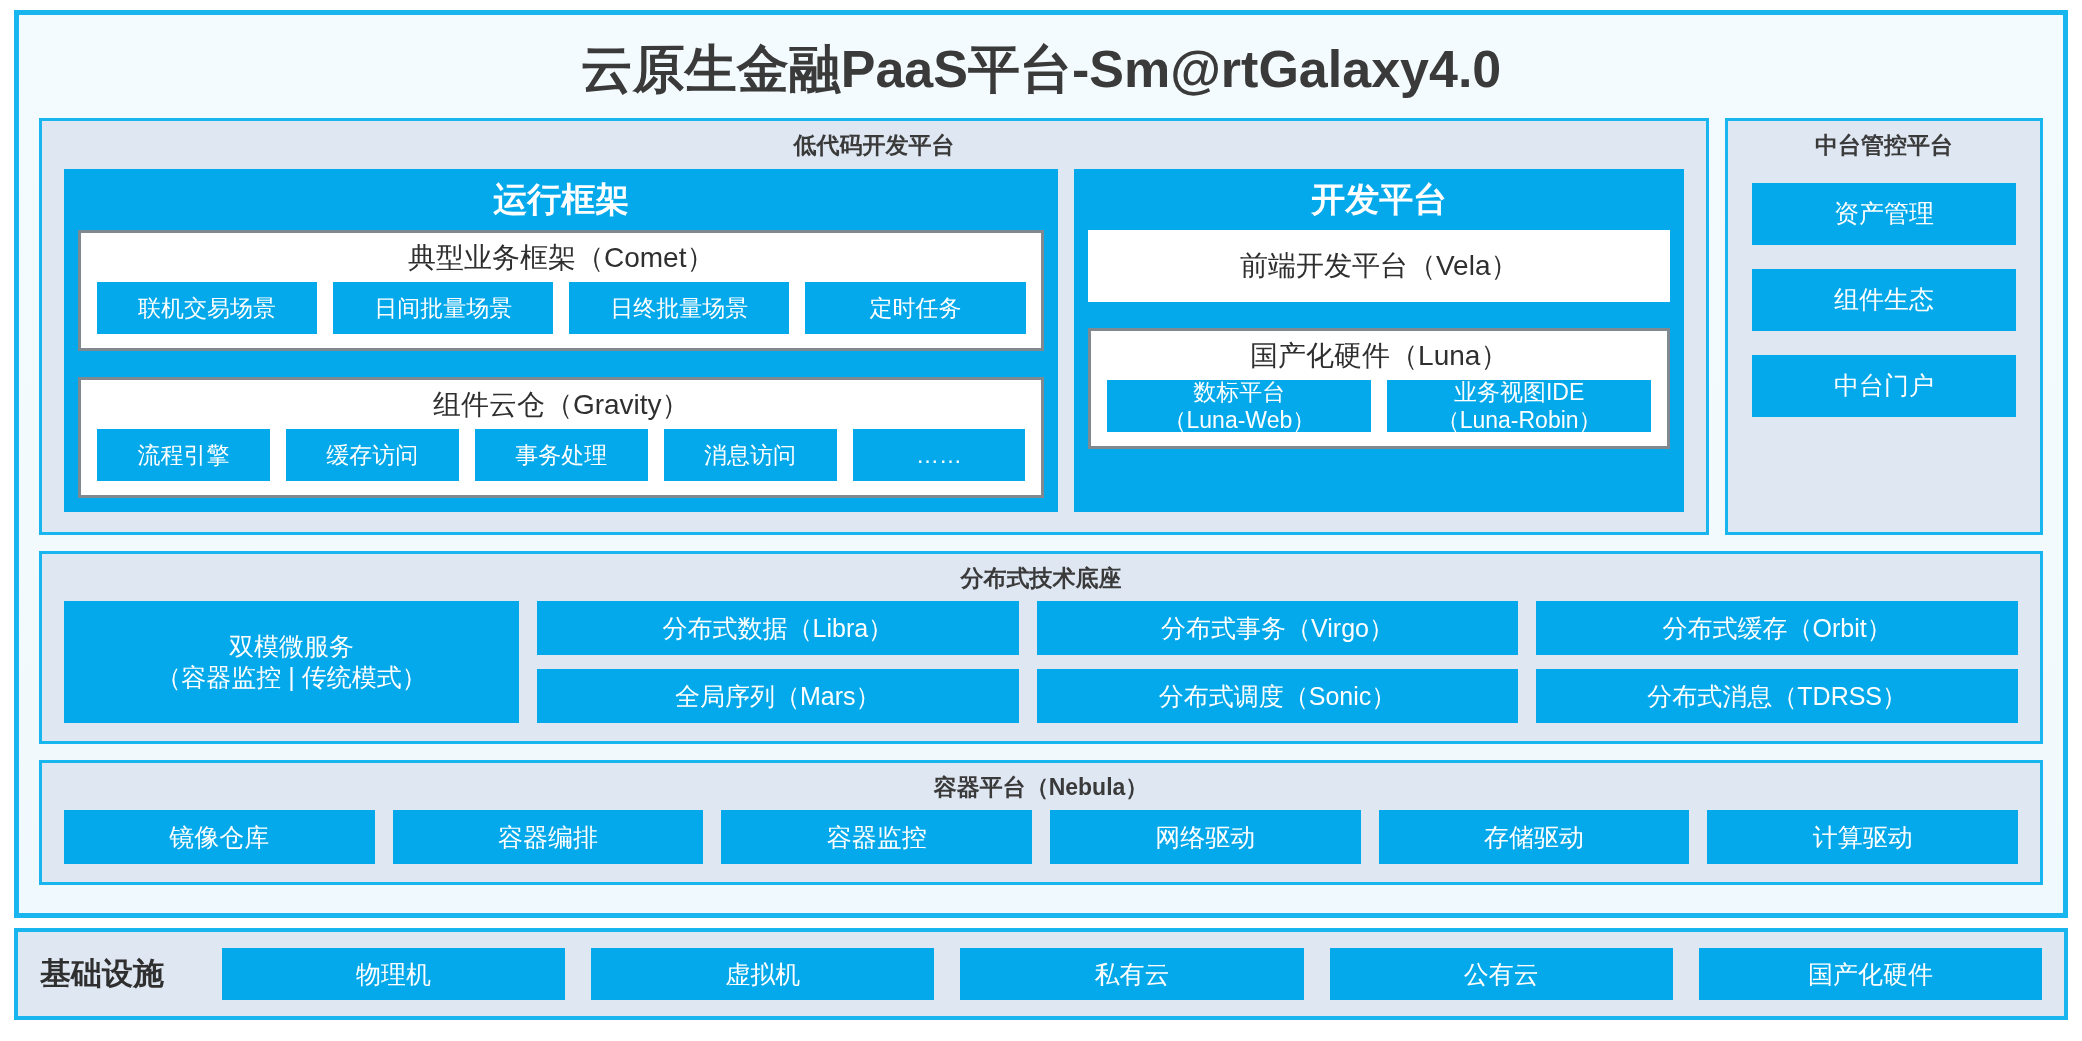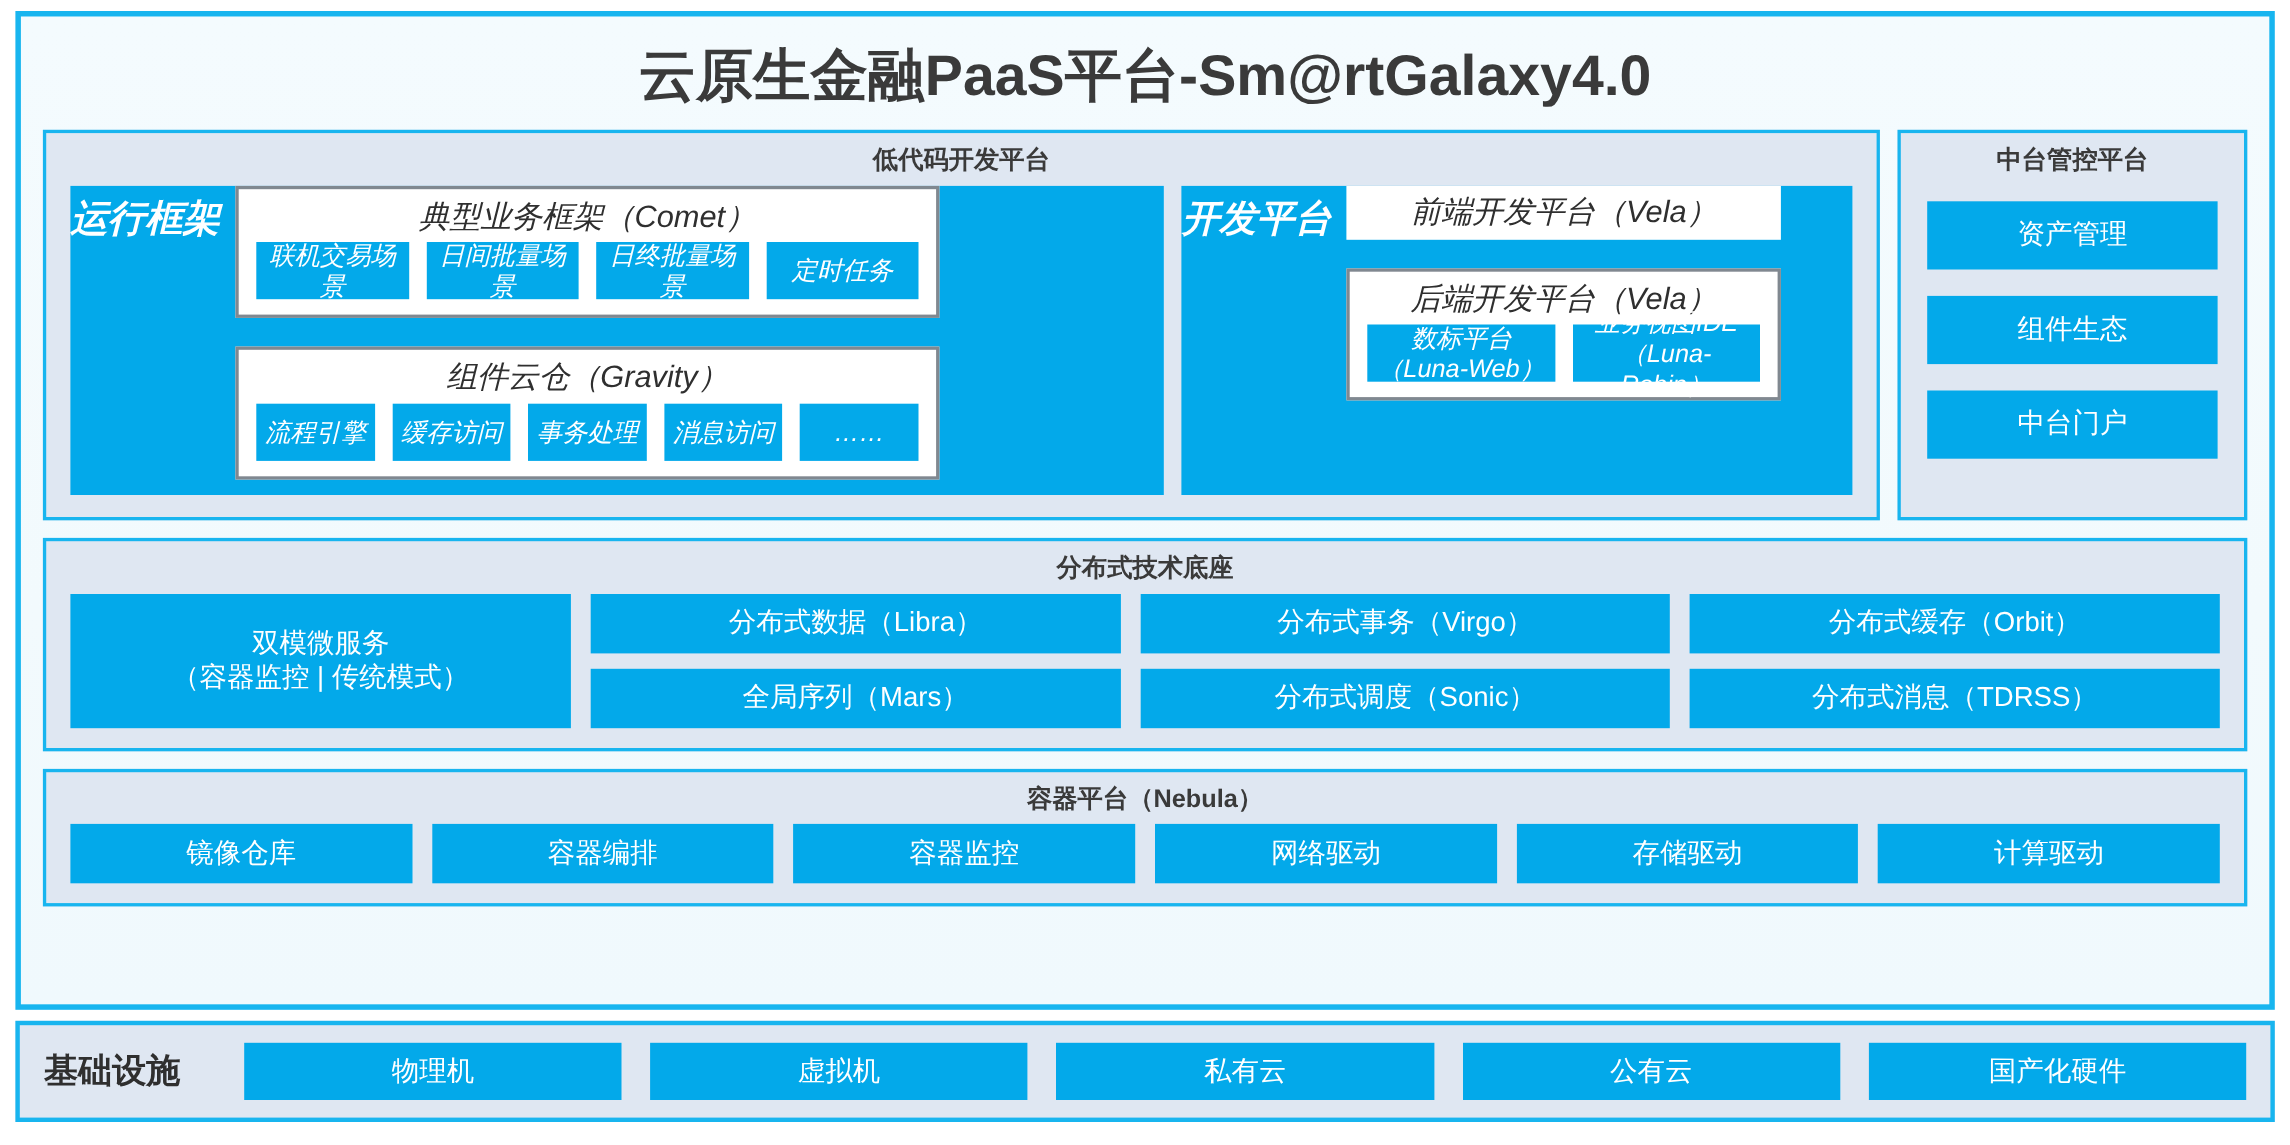--- a/index.html
+++ b/index.html
@@ -89,40 +89,39 @@
   .lowcode{flex:1 1 auto;}
   .zhongtai{width:318px;flex:0 0 318px;}
 
   .lowcode-body{display:flex;gap:16px;padding:0 22px 20px 22px;flex:1;}
   .runtime-col{flex:1 1 62%;}
   .devplat-col{flex:1 1 38%;}
 
   .blue-block{
     background:#03a9ea;
     box-sizing:border-box;
-    display:flex;flex-direction:row;
+    display:flex;flex-direction:column;
     padding:0 0 14px 0;
-    font-style:italic;
   }
   .blue-block-title{
     text-align:center;
     color:#ffffff;
     font-size:34px;
     font-weight:bold;
     padding:12px 0 12px 0;
     line-height:1.1;
   }
   .blue-inner-pad{padding:0 14px;display:flex;flex-direction:column;gap:26px;}
 
   .white-plain{
     background:#ffffff;
     box-sizing:border-box;
     display:flex;align-items:center;justify-content:center;
     font-size:28px;color:#2f2f2f;
-    height:49px;
+    height:72px;
   }
 
   
   .zhongtai-list{display:flex;flex-direction:column;gap:24px;padding:14px 24px 24px 24px;flex:1;}
   .zhongtai-list > .tile{height:62px;}
 
   
   .dist-body{display:flex;gap:18px;padding:0 22px 18px 22px;}
   .dist-left{flex:0 0 455px;}
   .dist-left .tile{height:122px;}
@@ -195,21 +194,21 @@
             </div>
           </div>
 
           <div class="blue-block devplat-col">
             <div class="blue-block-title">开发平台</div>
             <div class="blue-inner-pad">
 
               <div class="white-plain">前端开发平台（Vela）</div>
 
               <div class="white-card">
-                <div class="white-card-title">后端开发平台（Vela）</div>
+                <div class="white-card-title">国产化硬件（Luna）</div>
                 <div class="card-row">
                   <div class="tile small two-line">
                     <span>数标平台</span>
                     <span>（Luna-Web）</span>
                   </div>
                   <div class="tile small two-line">
                     <span>业务视图IDE</span>
                     <span>（Luna-Robin）</span>
                   </div>
                 </div>

